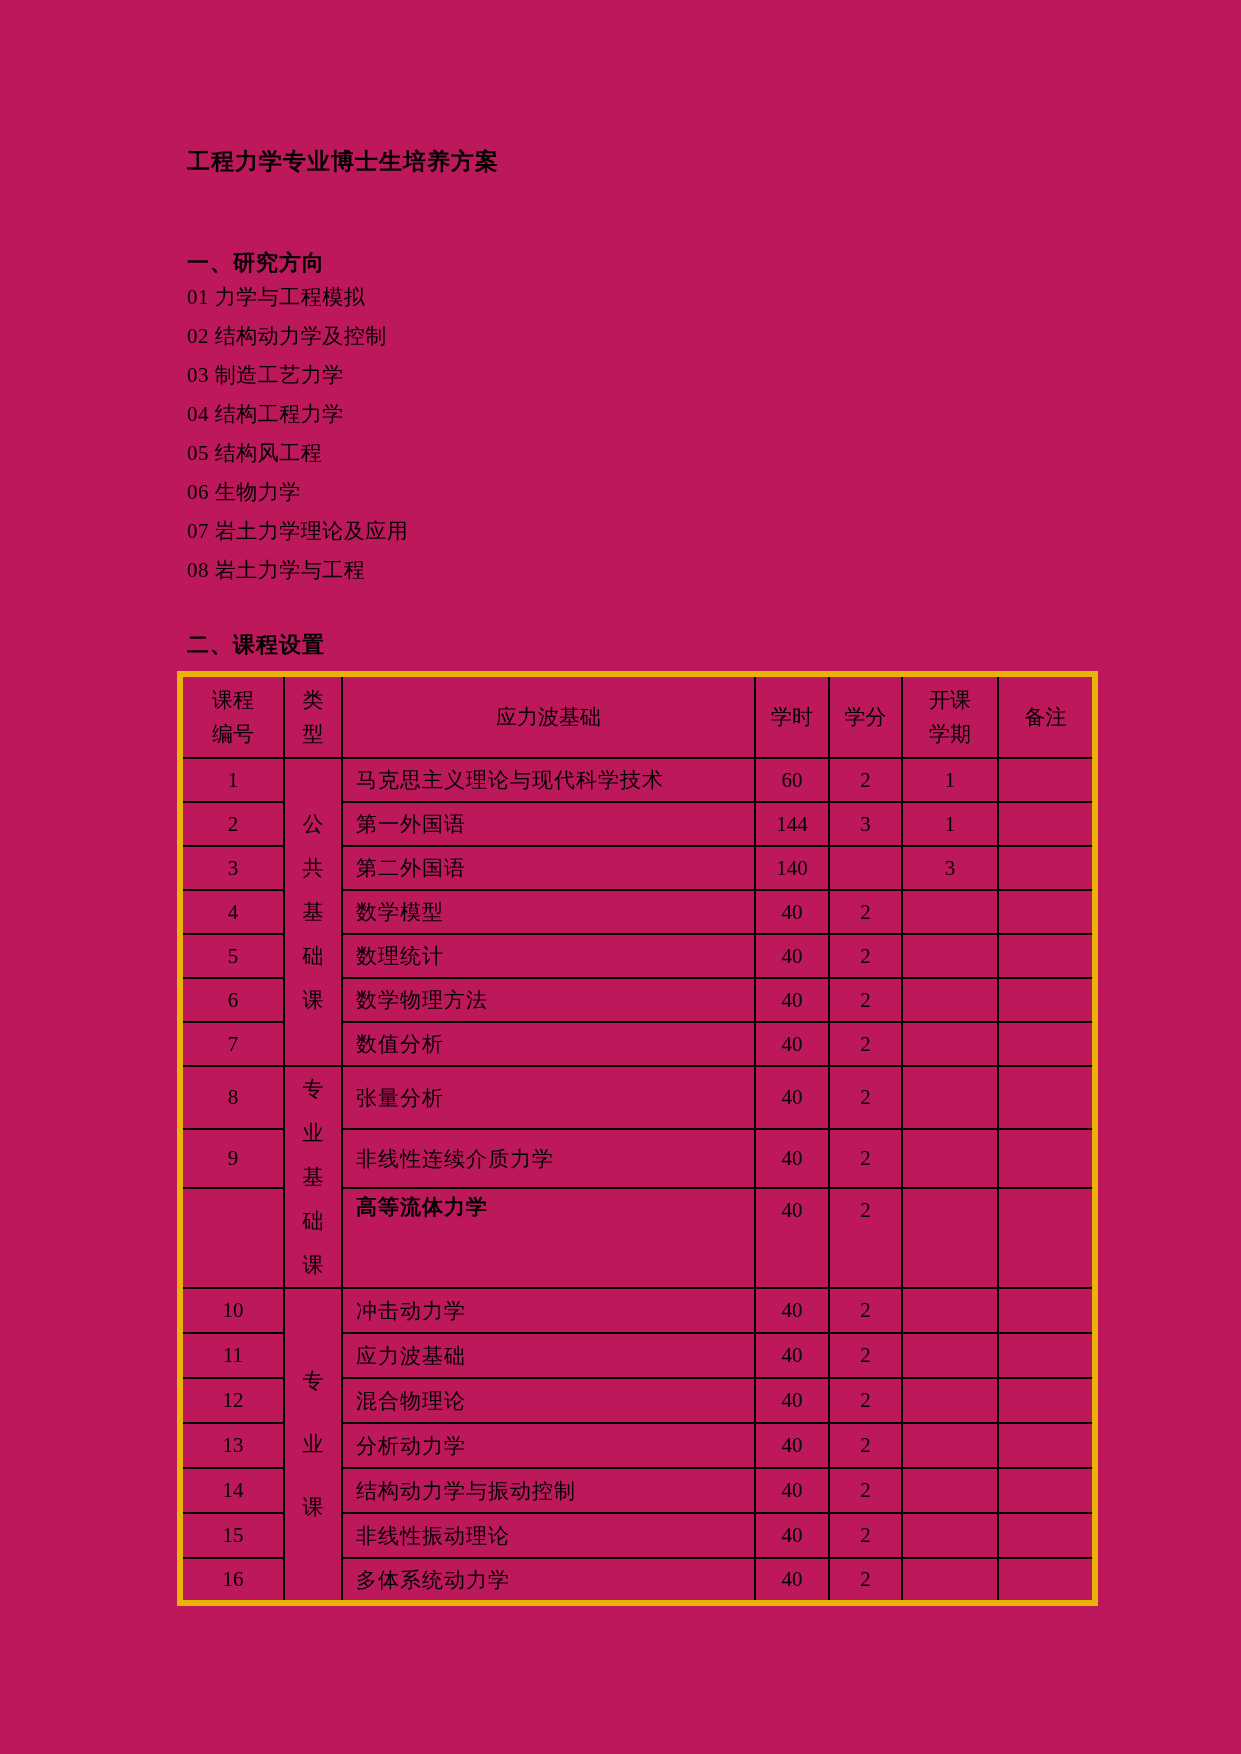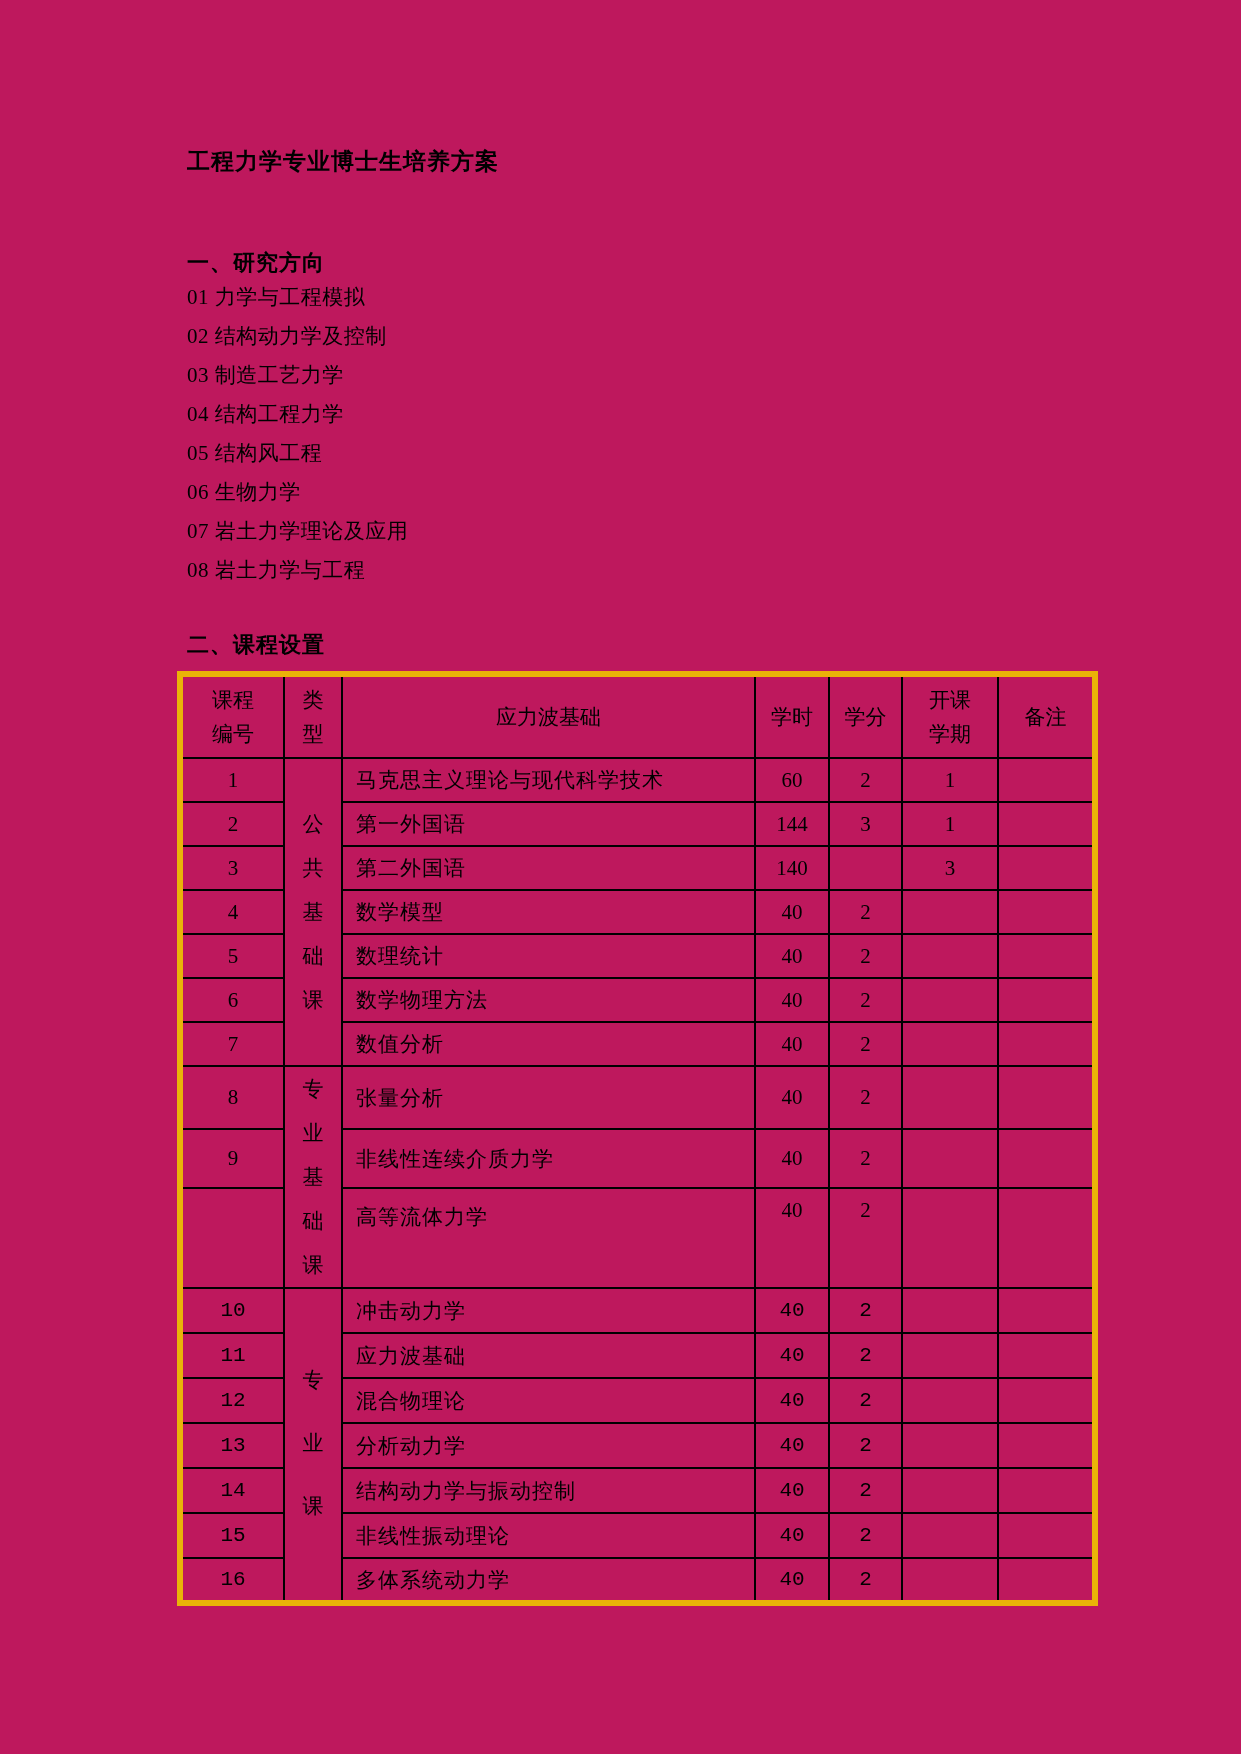--- a/index.html
+++ b/index.html
@@ -55,21 +55,21 @@
     word-break:break-all; text-align:center;
   }
   .vt-5 { line-height:44px; }
   .vt-3 { line-height:63px; }
 
   tr.hdr    { height:84px; }
   tr.r-std  { height:44px; }
   tr.r-8    { height:62px; }
   tr.r-9    { height:58px; }
   tr.r-tall { height:98px; }
-  tr.r-b    { height:45px;font-family:Liberation Mono, monospace; }
+  tr.r-b    { height:45px; }
 </style>
 </head>
 <body>
 
 <div class="page">
   <div class="content">
 
     <div class="doc-title">工程力学专业博士生培养方案</div>
 
     <div class="sec-heading sec1-heading">一、研究方向</div>
@@ -181,21 +181,21 @@
       <tr class="r-9">
         <td>9</td>
         <td class="name-cell">非线性连续介质力学</td>
         <td>40</td>
         <td>2</td>
         <td></td>
         <td></td>
       </tr>
       <tr class="r-tall">
         <td></td>
-        <td class="name-cell" style="vertical-align:top; padding-top:14px;">高等流体力学</td>
+        <td class="name-cell" style="vertical-align:top; padding-top:4px;font-weight:bold;">高等流体力学</td>
         <td style="vertical-align:top; padding-top:9px;">40</td>
         <td style="vertical-align:top; padding-top:9px;">2</td>
         <td></td>
         <td></td>
       </tr>
 
       <tr class="r-b">
         <td>10</td>
         <td class="type-cell" rowspan="7"><span class="vtext vt-3">专业课</span></td>
         <td class="name-cell">冲击动力学</td>

